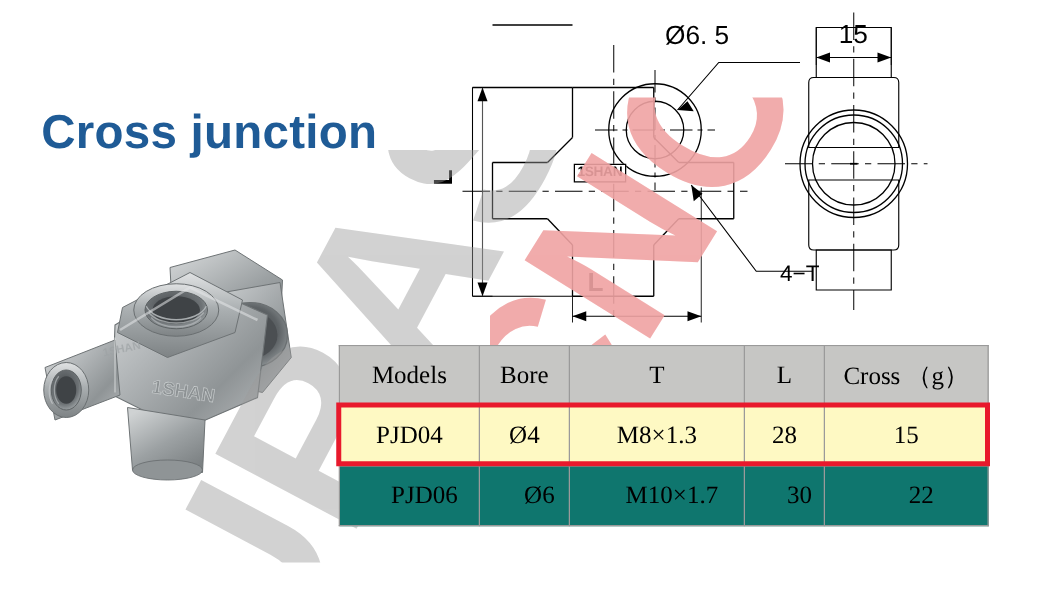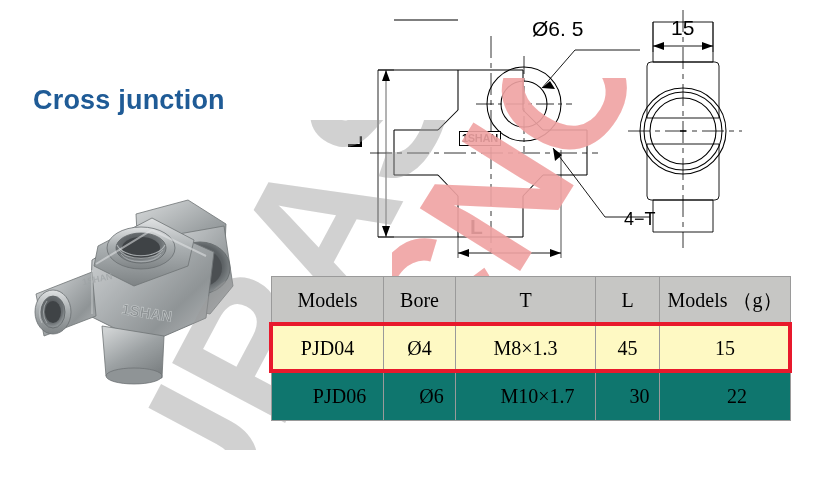--- a/index.html
+++ b/index.html
@@ -16,21 +16,21 @@
     height: 485px;
     background: #ffffff;
     overflow: hidden;
   }
 
   
   #product-title {
     position: absolute;
     left: 33px;
     top: 85px;
-    font-size: 27px;
+    font-size: 38px;
     font-weight: 600;
     color: #1f5b96;
     letter-spacing: 0.2px;
     white-space: nowrap;
   }
 
   
   #product-photo {
     position: absolute;
     left: 28px;
@@ -368,29 +368,29 @@
       <col class="col-t">
       <col class="col-l">
       <col class="col-weight">
     </colgroup>
     <thead>
       <tr>
         <th>Models</th>
         <th>Bore</th>
         <th>T</th>
         <th>L</th>
-        <th>Models （g）</th>
+        <th>Cross （g）</th>
       </tr>
     </thead>
     <tbody>
       <tr class="row-highlight">
         <td>PJD04</td>
         <td>Ø4</td>
         <td>M8×1.3</td>
-        <td>45</td>
+        <td>28</td>
         <td>15</td>
       </tr>
       <tr class="row-normal">
         <td>PJD06</td>
         <td>Ø6</td>
         <td>M10×1.7</td>
         <td>30</td>
         <td>22</td>
       </tr>
     </tbody>

